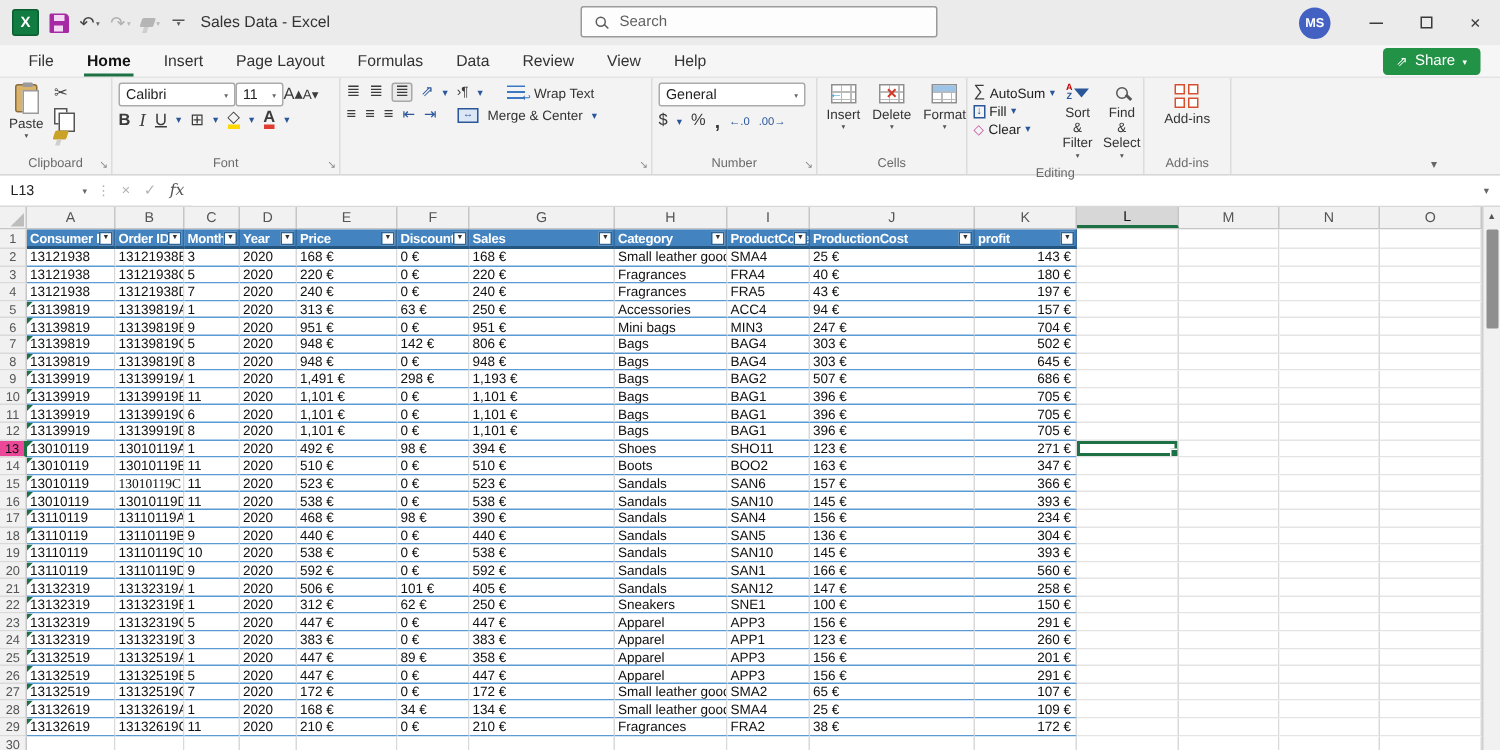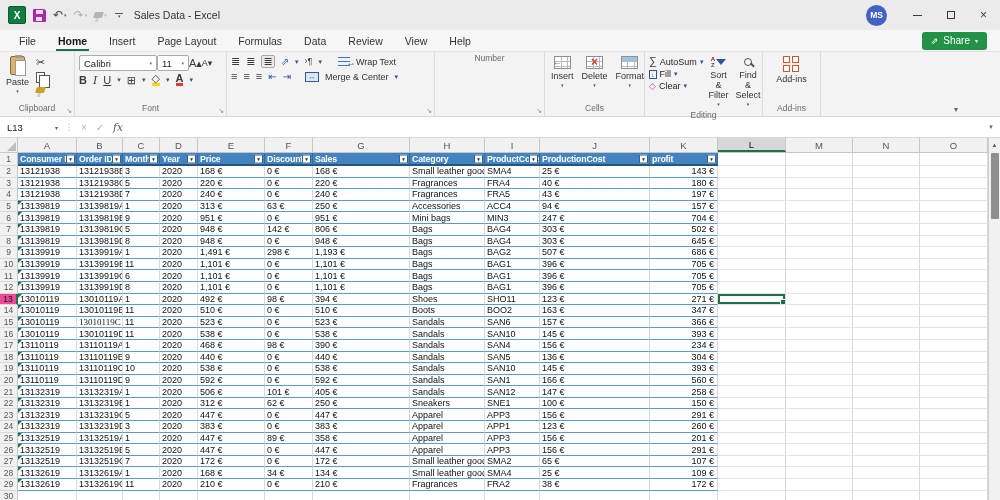--- a/index.html
+++ b/index.html
@@ -138,20 +138,24 @@
     <div class="qbtn disabled">
         <span class="brush"></span>
         <span class="dd">▾</span>
       </div>
     <div class="qat-custom">
         <b></b>
         <span>▾</span>
       </div>
   </div>
   <div class="doc-title">Sales Data - Excel</div>
+  <div class="searchbox">
+    <span class="mag"></span>
+    <input placeholder="Search" style="">
+  </div>
   <div class="tb-right">
     <div class="avatar">MS</div>
     <div class="wc">
         <span class="minbar"></span>
       </div>
     <div class="wc">
         <span class="restore"></span>
       </div>
     <div class="wc">
         <span>×</span>
@@ -251,20 +255,34 @@
         <span style="width:2px"></span>
         <span class="mergebox">↔</span>
         <span style="font-size:9px;color:#333">Merge &amp; Center</span>
         <span class="dd mini">▾</span>
       </div>
     </div>
     <span class="launcher">↘</span>
   </div>
 
   <div class="rgroup" style="width:110px">
+    <div class="rbody" style="flex-direction:column;gap:4px;align-items:stretch">
+      <div class="sel-box" style="width:98px">
+          <span>General</span>
+          <span class="dd">▾</span>
+        </div>
+      <div class="frow">
+        <span class="g">$</span>
+          <span class="dd mini">▾</span>
+        <span class="g">%</span>
+        <span class="g" style="font-weight:bold;font-size:13px">,</span>
+        <span class="mini" style="font-size:7.5px">←.0</span>
+        <span class="mini" style="font-size:7.5px">.00→</span>
+      </div>
+    </div>
     <div class="rlabel">Number</div>
     <span class="launcher">↘</span>
   </div>
 
 
   <div class="rgroup" style="width:100px">
     <div class="rbody" style="gap:4px">
       <div class="bigbtn">
         <span class="grid-ic sgrid ins"></span>
         <span>Insert</span>

